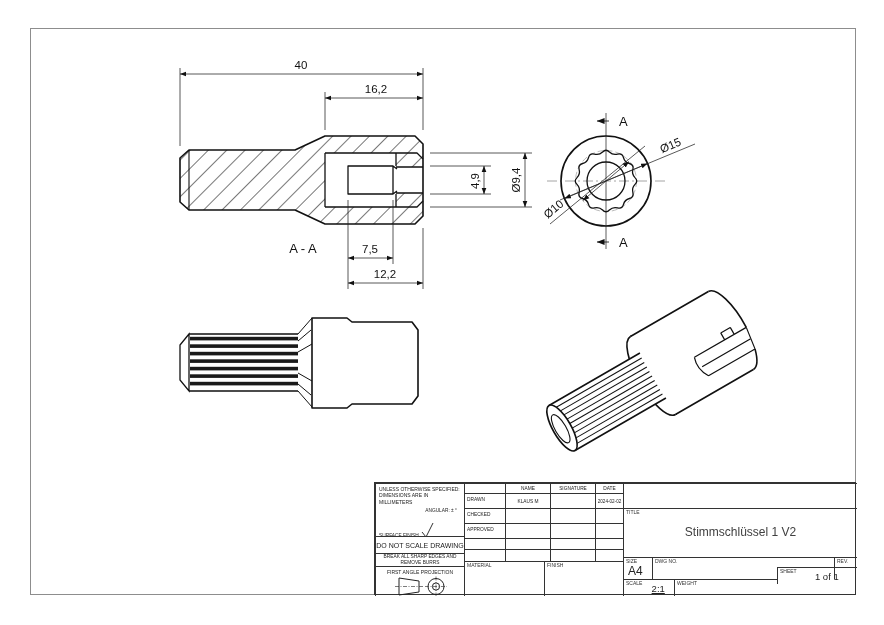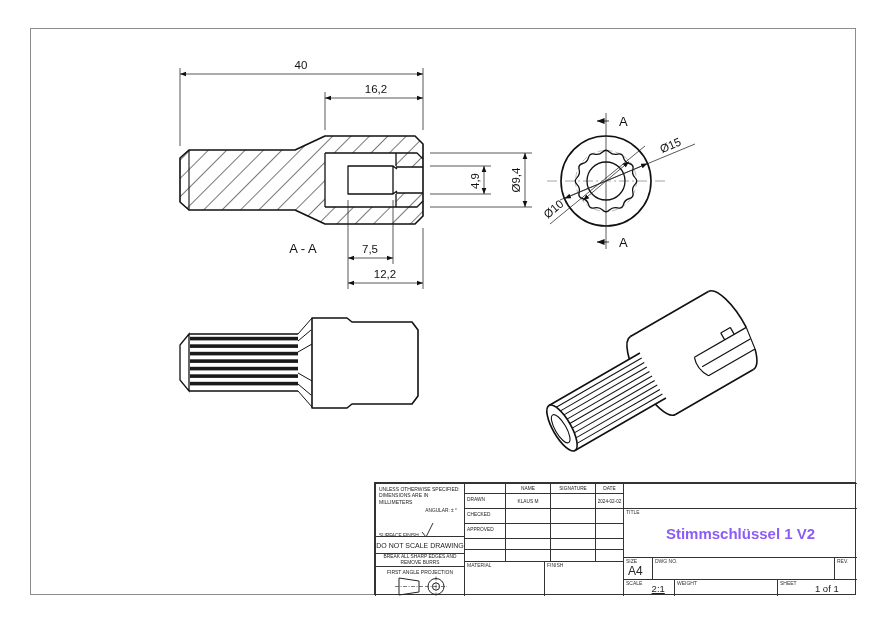--- a/index.html
+++ b/index.html
@@ -19,21 +19,21 @@
   .ctr{display:flex;align-items:center;justify-content:center;text-align:center;}
   .notes{font-size:5px;line-height:1.25;padding:2px 2px 0 3px;}
   .angular{font-size:4.8px;text-align:right;padding:3px 7px 0 0;}
   .sf-row{font-size:4.8px;margin-top:9px;padding-left:3px;display:flex;align-items:flex-end;gap:2px;}
   .dnsd{font-size:7px;}
   .deburr{font-size:4.8px;line-height:1.15;}
   .fap-lbl{font-size:5px;text-align:center;padding-top:2px;}
   .tiny{font-size:4.8px;}
   .val-big{font-size:12px;}
   .val-med{font-size:9.5px;}
-  .title-text{font-size:15px;color:#8b5cf6;font-weight:bold;}
+  .title-text{font-size:12px;color:#404040;}
 </style>
 </head>
 <body>
 
 <div class="page">
   <div class="sheet-border"></div>
 
   <svg width="884" height="625" viewBox="0 0 884 625" style="position:absolute;left:0;top:0;">
     <defs>
       <pattern id="hatch" width="13" height="13" patternUnits="userSpaceOnUse" patternTransform="rotate(-45)">
@@ -242,18 +242,18 @@
     <div class="tb-cell" style="left:459px;top:74px;width:23px;height:22px;">
       <div class="lbl">REV.</div>
     </div>
     <div class="tb-cell" style="left:248px;top:96px;width:51px;height:17px;">
       <span class="lbl" style="float:left;">SCALE</span>
       <span class="val-med" style="display:block;text-align:center;margin-top:3px;text-decoration:underline;">2:1</span>
     </div>
     <div class="tb-cell" style="left:299px;top:96px;width:103px;height:17px;">
       <div class="lbl">WEIGHT</div>
     </div>
-    <div class="tb-cell" style="left:402px;top:96px;width:80px;height:17px;">
+    <div class="tb-cell" style="left:402px;top:84px;width:80px;height:17px;">
       <span class="lbl" style="float:left;">SHEET</span>
       <span class="val-med" style="display:block;text-align:center;margin-top:3px;">1 of 1</span>
     </div>
   </div>
 </div>
 
 </body></html>

